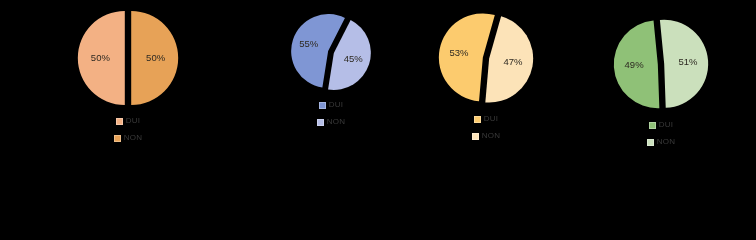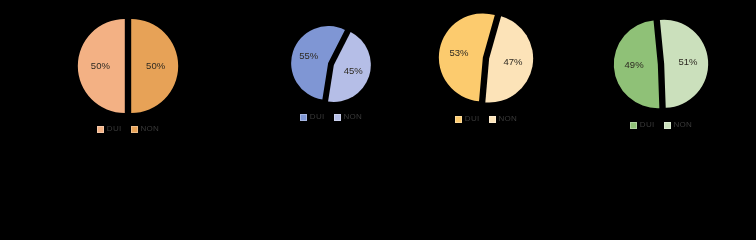--- a/index.html
+++ b/index.html
@@ -26,22 +26,22 @@
   }
   .chart-cell {
     position: relative;
     height: 148px;
     box-sizing: border-box;
     display: flex;
     flex-direction: column;
     align-items: center;
     justify-content: flex-start;
   }
-  .chart-cell.c0 { width: 256px; padding-top: 10px; text-decoration: underline; }
-  .chart-cell.c1 { width: 150px; padding-top: 18px; }
+  .chart-cell.c0 { width: 256px; padding-top: 2px; text-decoration: underline; }
+  .chart-cell.c1 { width: 150px; padding-top: 6px; }
   .chart-cell.c2 { width: 160px; padding-top: 4px; }
   .chart-cell.c3 { width: 190px; padding-top: 10px; }
 
   .pie-wrap {
     position: relative;
     display: block;
   }
   .pie-svg { display: block; }
 
   .slice-label {
@@ -49,21 +49,21 @@
     fill: #2e2a22;
     font-family: "Liberation Sans", sans-serif;
     dominant-baseline: middle;
     text-anchor: middle;
     pointer-events: none;
   }
 
   .legend {
     margin-top: 3px;
     display: flex;
-    flex-direction: row;
+    flex-direction: column;
     align-items: center;
     justify-content: center;
     gap: 9px;
   }
   .legend-item {
     display: flex;
     flex-direction: row;
     align-items: center;
     gap: 3px;
   }

